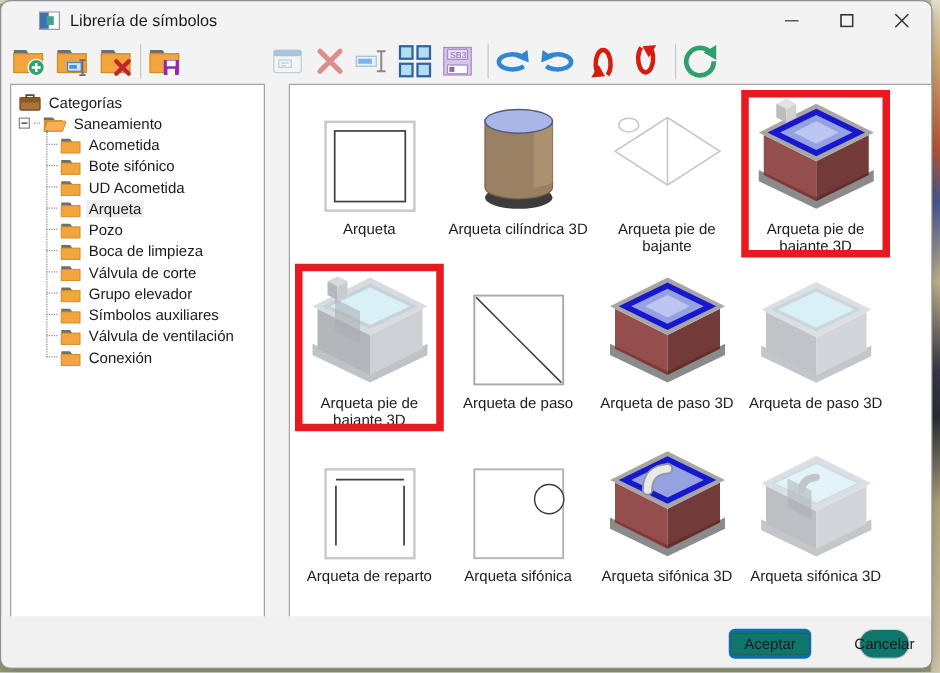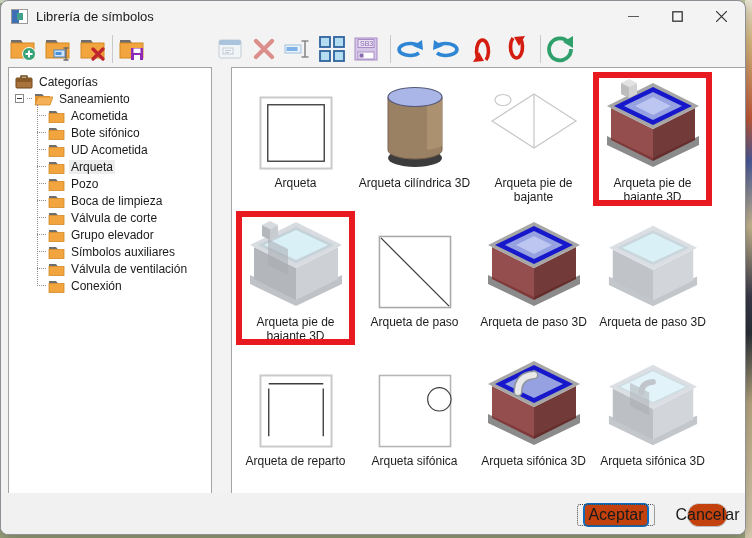--- a/index.html
+++ b/index.html
@@ -7,21 +7,21 @@
   body { position:relative; background:#9aa37e; }
   .desktop-edge-right { position:absolute; right:0; top:0; width:7px; height:538px;
     background:linear-gradient(#e8e4d4 0%, #d8b87c 8%, #c05838 22%, #4a5a9a 30%, #c8b890 42%, #3a3a4a 55%, #2a3038 62%, #b8a880 75%, #d8ccb0 100%); }
   .desktop-edge-top { position:absolute; left:0; top:0; width:752px; height:3px;
     background:linear-gradient(90deg,#cfd8c0,#aac4a0 40%,#e0d8c0 70%,#b8c49c); }
 
   .dialog { position:absolute; left:0; top:2; width:746px; height:535px; background:#f3f3f3;
     border:1px solid #8d8f94; border-radius:8px; overflow:hidden; box-shadow:0 4px 14px rgba(0,0,0,.25); }
 
   
-  .titlebar { position:relative; height:30px; display:flex; align-items:center; padding-left:10px; }
+  .titlebar { position:relative; height:30px; display:flex; align-items:center; padding-left:10px;margin-left:20px; }
   .titlebar .app-icon { width:17px; height:15px; margin-right:8px; }
   .titlebar .title { font-size:13px; color:#1b1b1b; }
   .win-controls { position:absolute; right:2px; top:0; height:30px; display:flex; }
   .win-btn { width:44px; height:30px; display:flex; align-items:center; justify-content:center; color:#333; }
 
   
   .toolbar { position:relative; height:36px; display:flex; align-items:center; }
   .tbtn { width:32px; height:32px; display:flex; align-items:center; justify-content:center; flex:0 0 auto; }
   .tsep { width:1px; height:28px; background:#c9c9c9; margin:0 3px; flex:0 0 auto; }
 
@@ -47,22 +47,22 @@
 
   
   .grid { display:grid; grid-template-columns:repeat(4,119px); grid-auto-rows:139px; padding:3px 0 0 4px; }
   .cell { position:relative; display:flex; flex-direction:column; align-items:center; }
   .cell .art { height:99px; display:flex; align-items:flex-end; justify-content:center; }
   .cell .clabel { font-size:12px; line-height:14px; color:#1c1c1c; text-align:center; margin-top:6px; padding:0 2px; }
   .cell.hl::after { content:""; position:absolute; inset:1px 0 4px 0; border:6px solid #e8191f; pointer-events:none; }
 
   
   .footer { position:absolute; left:0; right:0; bottom:0; height:41px; background:#f1f1f2; }
-  .btn { position:absolute; top:10px; height:24px; background:#c2410c; border:1px solid #d2d2d2;
-    border-bottom-color:#bdbdbd; border-radius:5px; font-size:16px; color:#1a1a1a;
+  .btn { position:absolute; top:10px; height:24px; background:#0f766e; border:1px solid #d2d2d2;
+    border-bottom-color:#bdbdbd; border-radius:5px; font-size:12px; color:#1a1a1a;
     display:flex; align-items:center; justify-content:center; font-family:"Liberation Sans",sans-serif; }
   .btn-accept { right:96px; width:66px; border:2px solid #0f6cbd; }
   .btn-accept .focusring { border:1px dotted #444; border-radius:3px; padding:1px 10px; }
   .btn-cancel { right:17px; width:41px;border-radius:12px; }
 </style>
 </head>
 <body>
 
 <div class="desktop-edge-top"></div>
 <div class="desktop-edge-right"></div>

